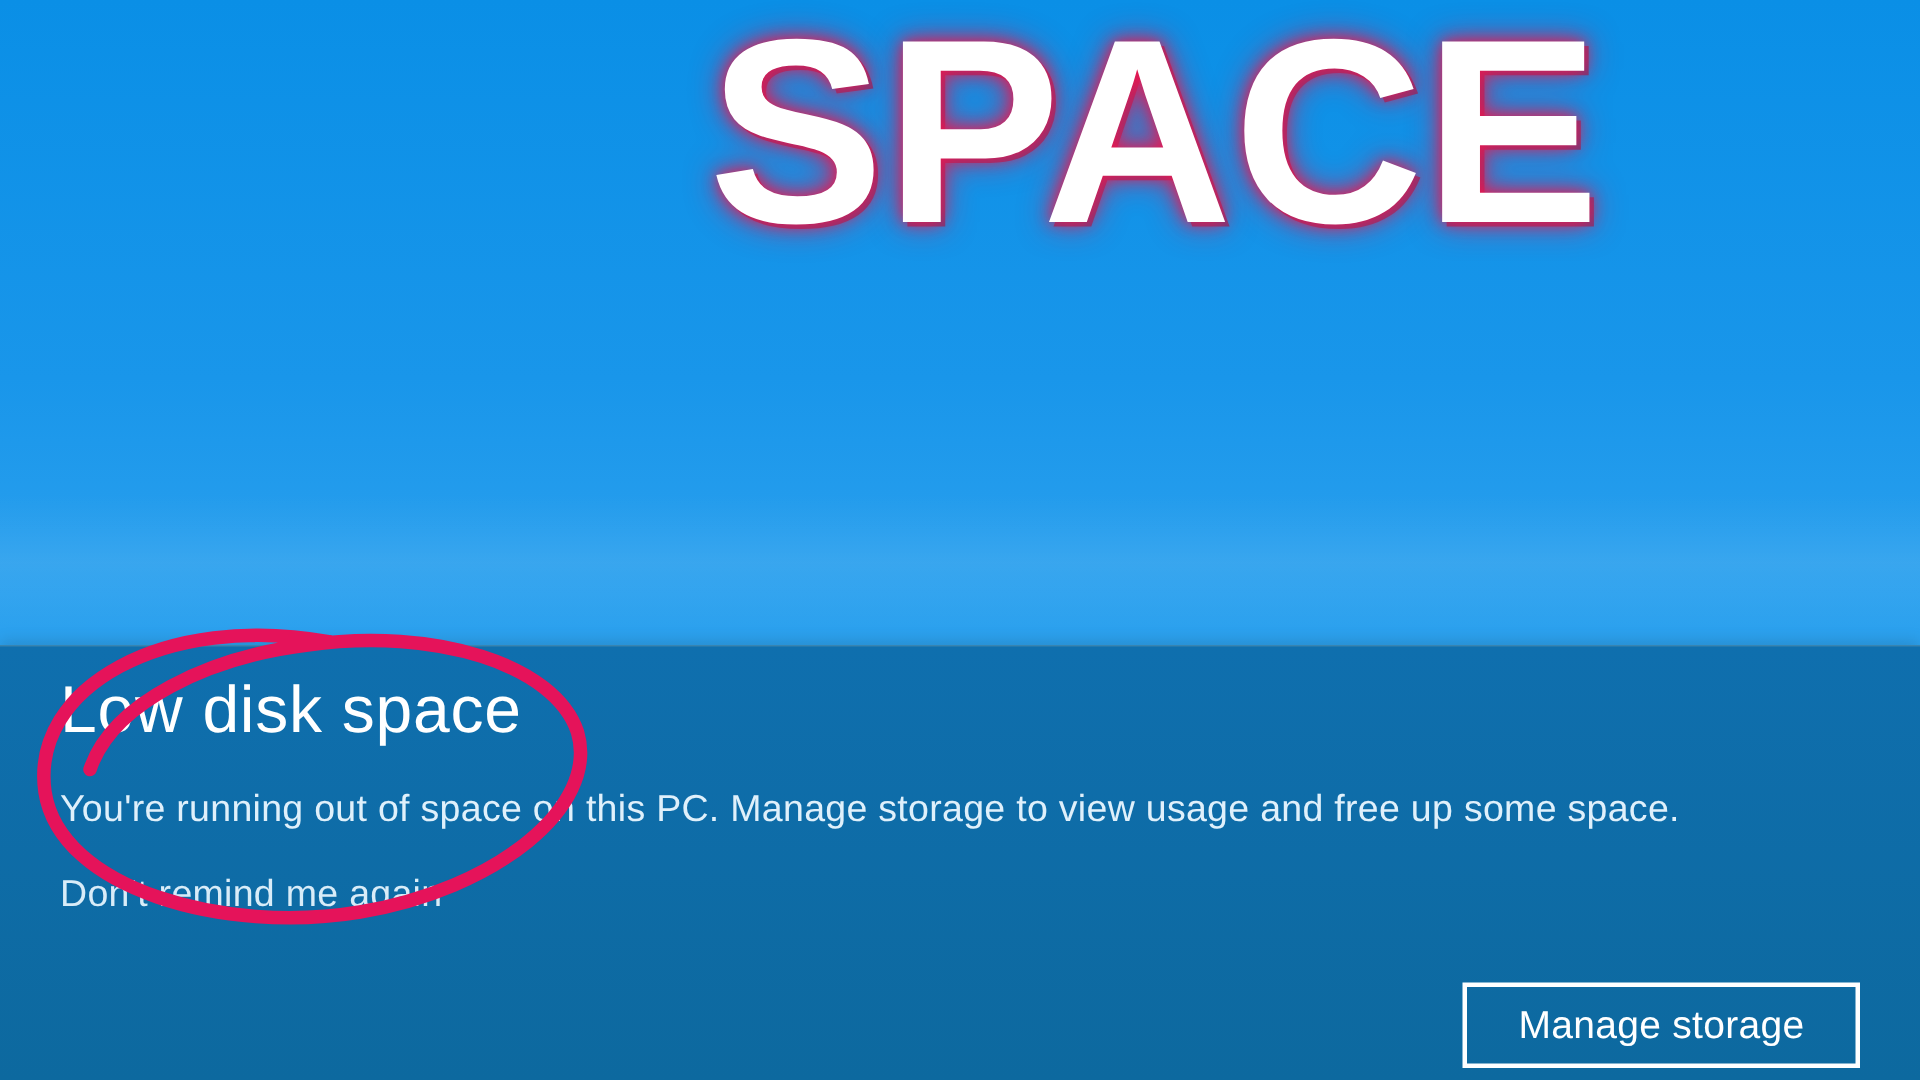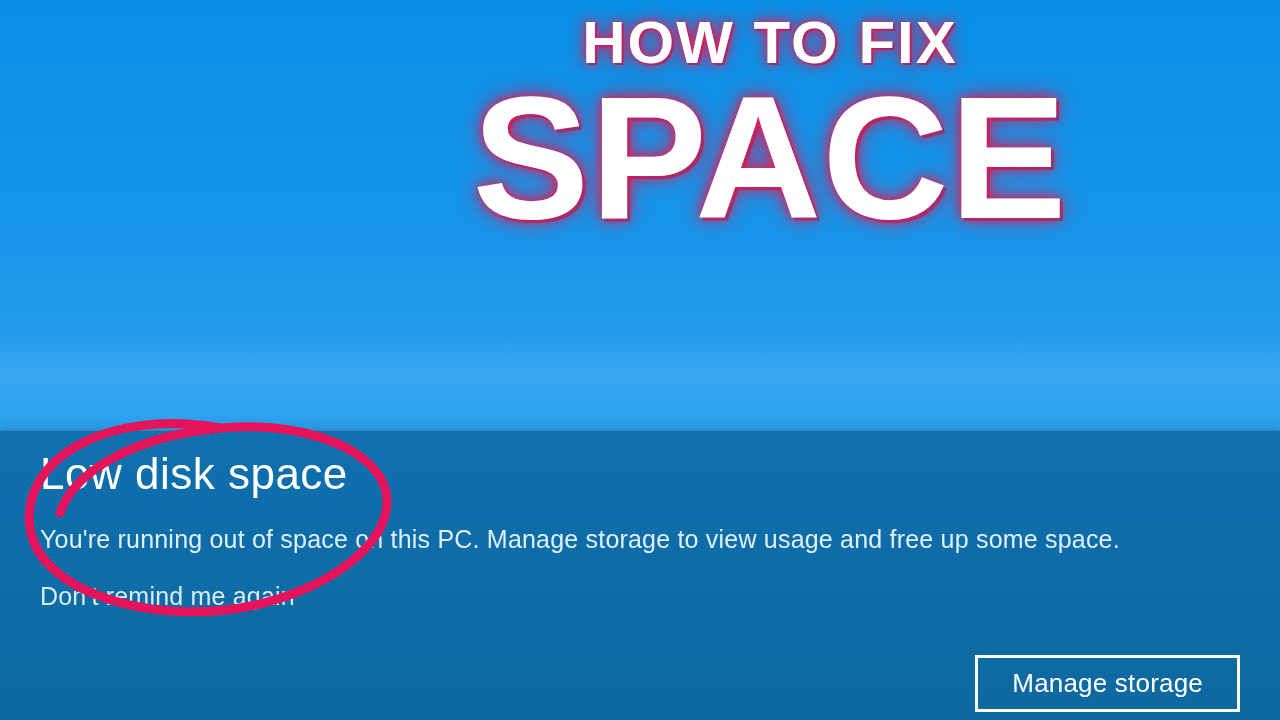--- a/index.html
+++ b/index.html
@@ -113,21 +113,20 @@
   }
 </style>
 </head>
 <body>
 
 <div class="stage">
 
   <div class="horizon"></div>
 
   <div class="headline">
-    <div class="small">HOW TO FIX</div>
     <div class="big">SPACE</div>
   </div>
 
   <div class="notif">
     <div class="title">Low disk space</div>
     <div class="body">You're running out of space on this PC. Manage storage to view usage and free up some space.</div>
     <a class="link" href="#">Don't remind me again</a>
 
     <div class="btnrow">
       <button class="winbtn">Manage storage</button>

